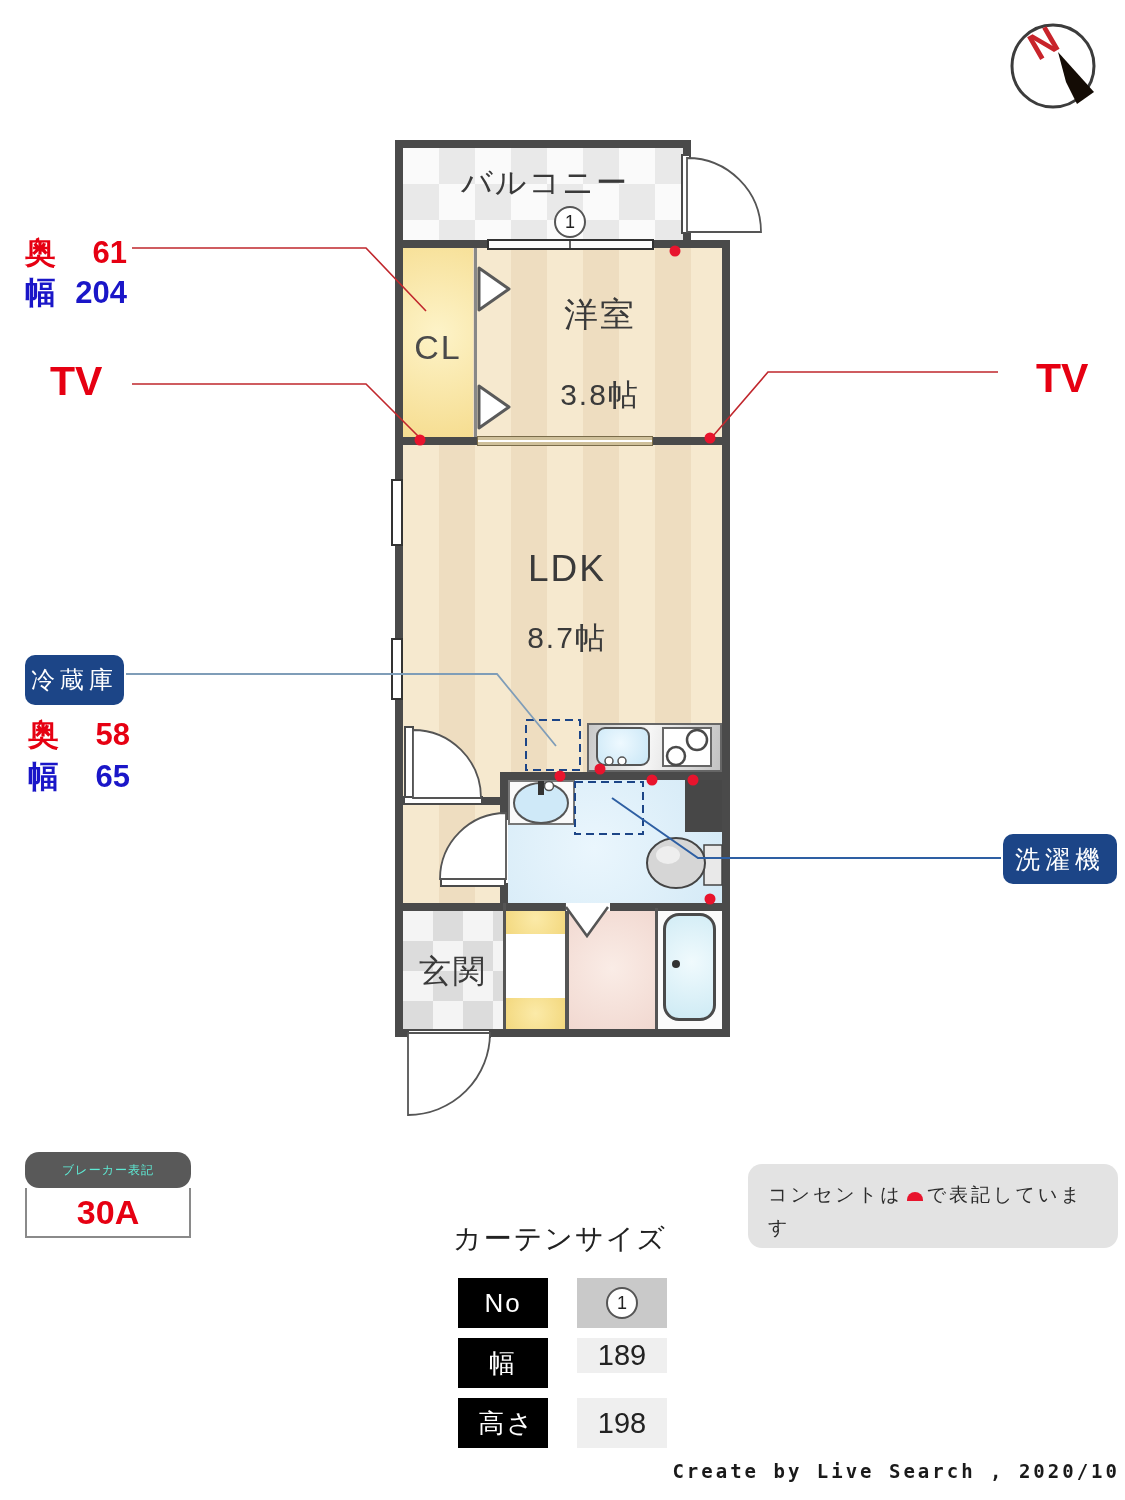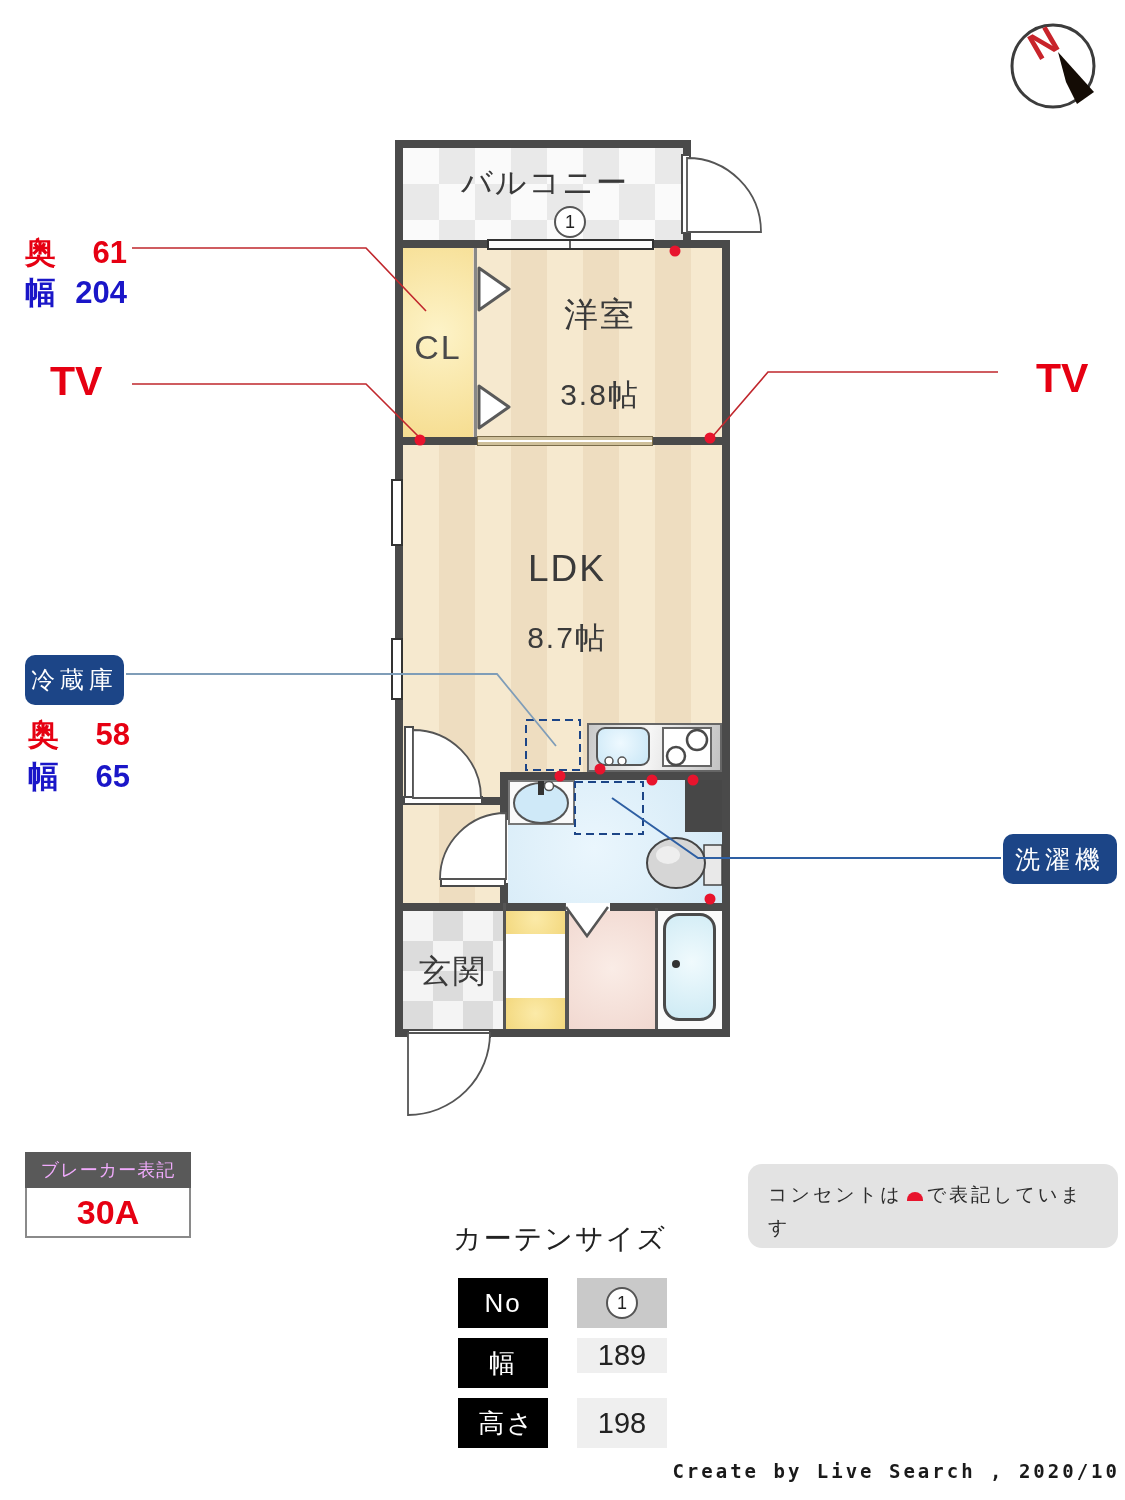--- a/index.html
+++ b/index.html
@@ -184,21 +184,21 @@
   <div class="abs dim" style="left:28px;top:756px;">
     <span class="k blue">幅</span>
     <span class="v blue">65</span>
   </div>
 
   <div class="abs badge" style="left:1003px;top:834px;width:114px;height:50px;font-size:25px;">洗濯機</div>
 
   <div class="abs" style="left:1030px;top:22px;font-size:38px;font-weight:bold;color:#c8242b;transform:rotate(-30deg);">N</div>
 
   <div class="abs" style="left:25px;top:1152px;width:166px;">
-    <div style="background:#595959;color:#f0abfc;font-size:18px;letter-spacing:1px;height:36px;display:flex;align-items:center;justify-content:center;">ブレーカー表記</div>
+    <div style="background:#595959;color:#5eead4;font-size:12px;letter-spacing:1px;height:36px;display:flex;align-items:center;justify-content:center;border-radius:14px;">ブレーカー表記</div>
     <div style="background:#fff;border:2px solid #8a8a8a;border-top:none;height:50px;display:flex;align-items:center;justify-content:center;font-size:34px;font-weight:bold;color:#e60012;box-sizing:border-box;">30A</div>
   </div>
 
   <div class="abs notebox" style="left:748px;top:1164px;width:370px;height:84px;">
     <div><span>コンセントは</span><span class="dome"></span><span>で表記しています</span></div>
   </div>
 
   <div class="abs roomlbl" style="left:430px;top:1220px;width:260px;font-size:28px;color:#222;">カーテンサイズ</div>
   <div class="abs cell hd" style="left:458px;top:1278px;width:90px;height:50px;">No</div>
   <div class="abs cell" style="left:577px;top:1278px;width:90px;height:50px;background:#c9c9c9;">

